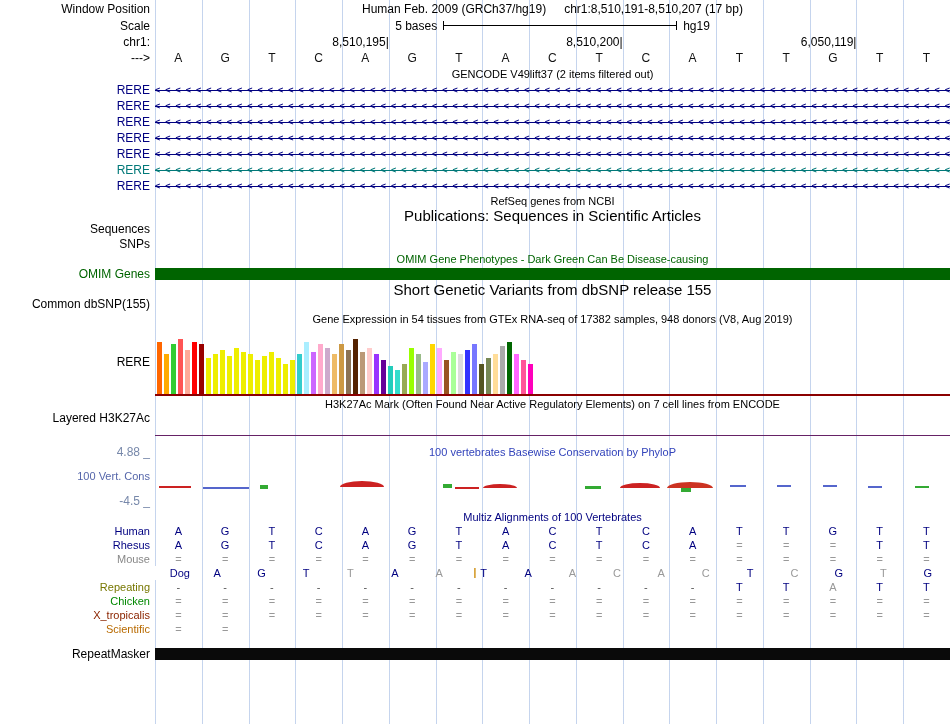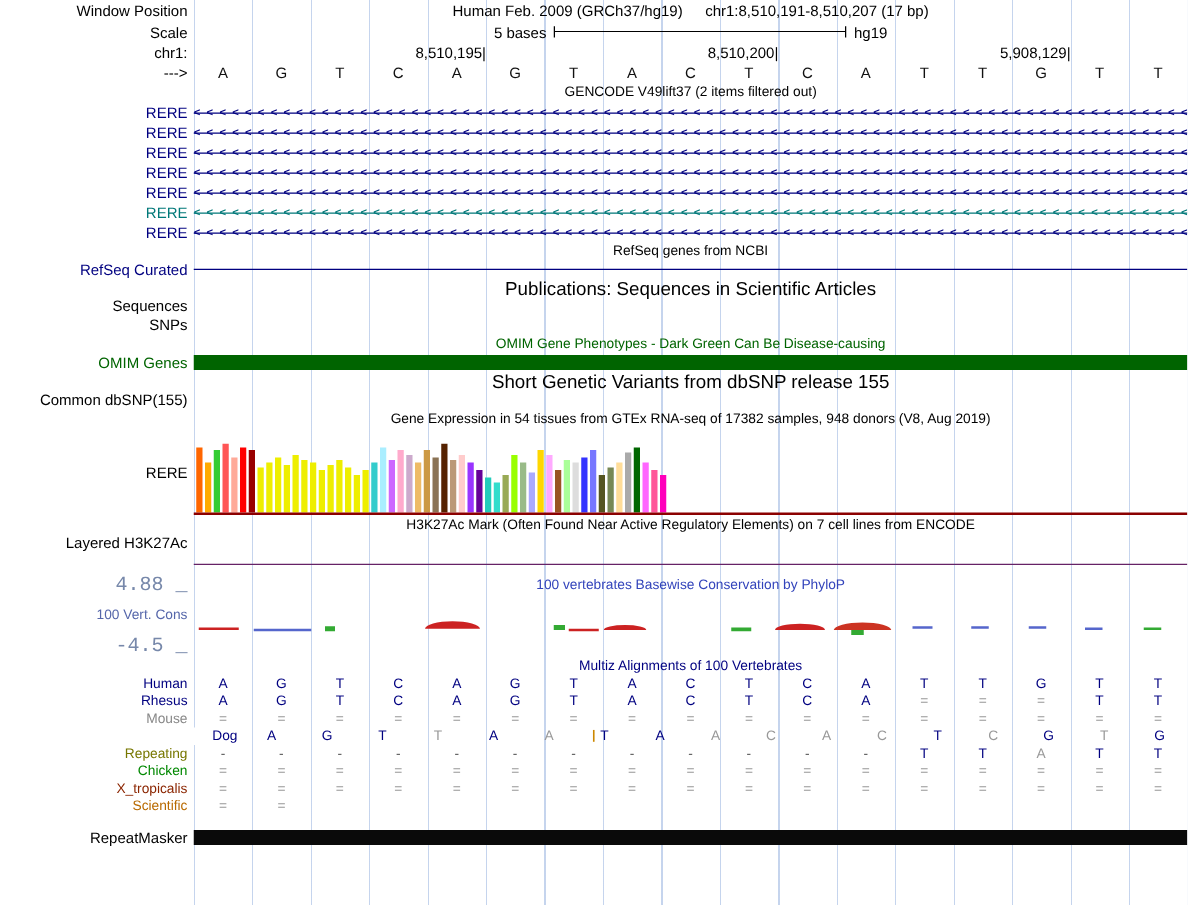--- a/index.html
+++ b/index.html
@@ -25,21 +25,21 @@
   }
   .main { position: relative; flex: 1; min-width: 0; }
   .center { display: flex; align-items: center; justify-content: center; text-align: center; }
   .center-flex { display: flex; align-items: center; justify-content: center; gap: 18px; }
   .md { font-size: 11px; }
   .sm { font-size: 15px; }
   .navy { color: #000080; }
   .green { color: #006400; }
   .blue-title { color: #3344BB; }
   .slate { color: #5566AA; font-size: 11px; }
-  .dim { color: #7788AA; font-size: 16px; font-family: Liberation Mono, monospace; }
+  .dim { color: #7788AA; font-size: 12px; }
   .orange { color: #CC8800; }
 
   .scale-main { display: flex; justify-content: center; align-items: center; }
   .scalebar {
     height: 9px; width: 234px; margin: 0 6px;
     border-left: 1px solid #000; border-right: 1px solid #000;
     background: linear-gradient(to bottom, transparent 4px, #000 4px, #000 5px, transparent 5px);
   }
   .pos-tick { position: absolute; top: 0; line-height: 16px; white-space: nowrap; }
   .seq-row { display: flex; line-height: 16px; }
@@ -91,21 +91,21 @@
         <div class="scalebar"></div>
         <span>hg19</span>
       </div>
     </div>
 
     <div class="row" style="height:16px">
       <div class="gutter">chr1:</div>
       <div class="main" id="pos-ticks">
           <span class="pos-tick" style="right: 561.176px;">8,510,195|</span>
           <span class="pos-tick" style="right: 327.353px;">8,510,200|</span>
-          <span class="pos-tick" style="right: 93.5294px;">5,908,129|</span>
+          <span class="pos-tick" style="right: 93.5294px;">6,050,119|</span>
         </div>
     </div>
 
     <div class="row" style="height:16px">
       <div class="gutter">---&gt;</div>
       <div class="main seq-row" id="seq-cells">
           <div class="cell seq-letter">A</div>
           <div class="cell seq-letter">G</div>
           <div class="cell seq-letter">T</div>
           <div class="cell seq-letter">C</div>
@@ -177,26 +177,20 @@
           <div class="main">
             <div class="arrowline" style="background: rgb(0, 0, 128);"></div>
             <div class="arrows" style="color: rgb(0, 0, 128);">&lt;&lt;&lt;&lt;&lt;&lt;&lt;&lt;&lt;&lt;&lt;&lt;&lt;&lt;&lt;&lt;&lt;&lt;&lt;&lt;&lt;&lt;&lt;&lt;&lt;&lt;&lt;&lt;&lt;&lt;&lt;&lt;&lt;&lt;&lt;&lt;&lt;&lt;&lt;&lt;&lt;&lt;&lt;&lt;&lt;&lt;&lt;&lt;&lt;&lt;&lt;&lt;&lt;&lt;&lt;&lt;&lt;&lt;&lt;&lt;&lt;&lt;&lt;&lt;&lt;&lt;&lt;&lt;&lt;&lt;&lt;&lt;&lt;&lt;&lt;&lt;&lt;&lt;&lt;&lt;&lt;&lt;&lt;&lt;&lt;&lt;&lt;&lt;&lt;&lt;&lt;&lt;&lt;&lt;&lt;</div>
           </div>
         </div>
       </div>
 
     <div class="row md" style="height:14px">
       <div class="gutter"></div>
       <div class="main center md">RefSeq genes from NCBI</div>
-    </div>
-    <div class="row" style="height:16px">
-      <div class="gutter navy">RefSeq Curated</div>
-      <div class="main">
-          <div class="track-line"></div>
-        </div>
     </div>
 
     <div class="row" style="height:14px">
       <div class="gutter"></div>
       <div class="main center sm">Publications: Sequences in Scientific Articles</div>
     </div>
     <div class="row" style="height:14px">
       <div class="gutter">Sequences</div>
       <div class="main"></div>
     </div>

